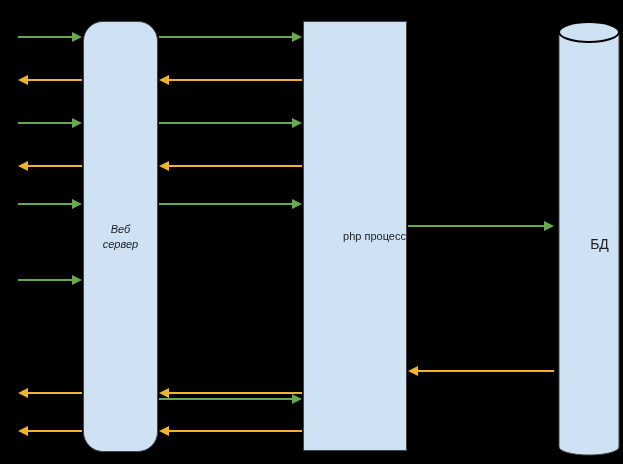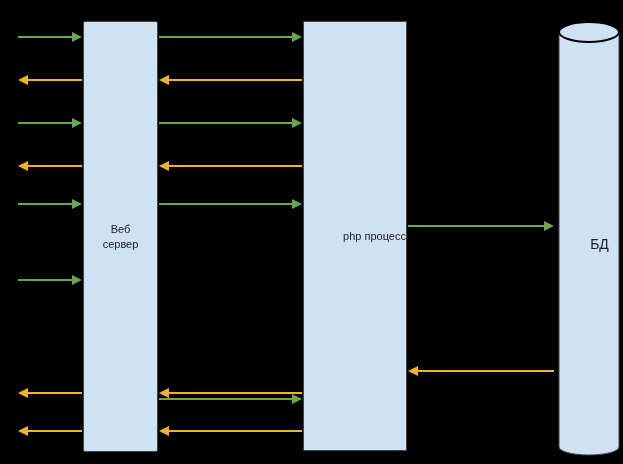--- a/index.html
+++ b/index.html
@@ -16,21 +16,21 @@
     background: var(--node-fill, #cfe2f3);
     border: 1px solid var(--node-border, #434343);
     box-sizing: border-box;
     display: flex;
     align-items: center;
     justify-content: center;
     color: var(--label-color, #202124);
     font-size: 11px;
     text-align: center;
   }
-  .node.rounded { border-radius: 2px; }
+  .node.rounded { border-radius: 20px; font-style: italic; }
   .node.cylinder {
     background: transparent;
     border: none;
   }
   .node.cylinder svg { position: absolute; left: 0; top: 0; }
   .node .label { white-space: pre-line; line-height: 1.3; position: relative; }
   .node.cylinder .label { font-size: 14px; padding-top: 10px; }
   .arrow-line { position: absolute; height: 2px; }
   .arrow-head {
     position: absolute;

